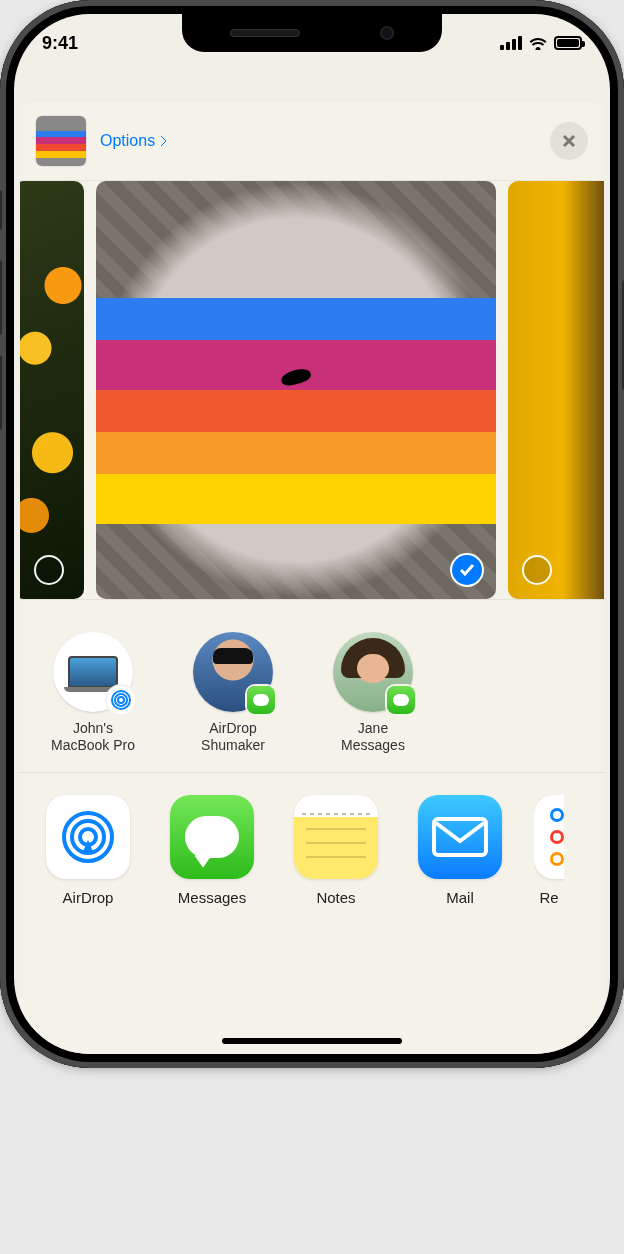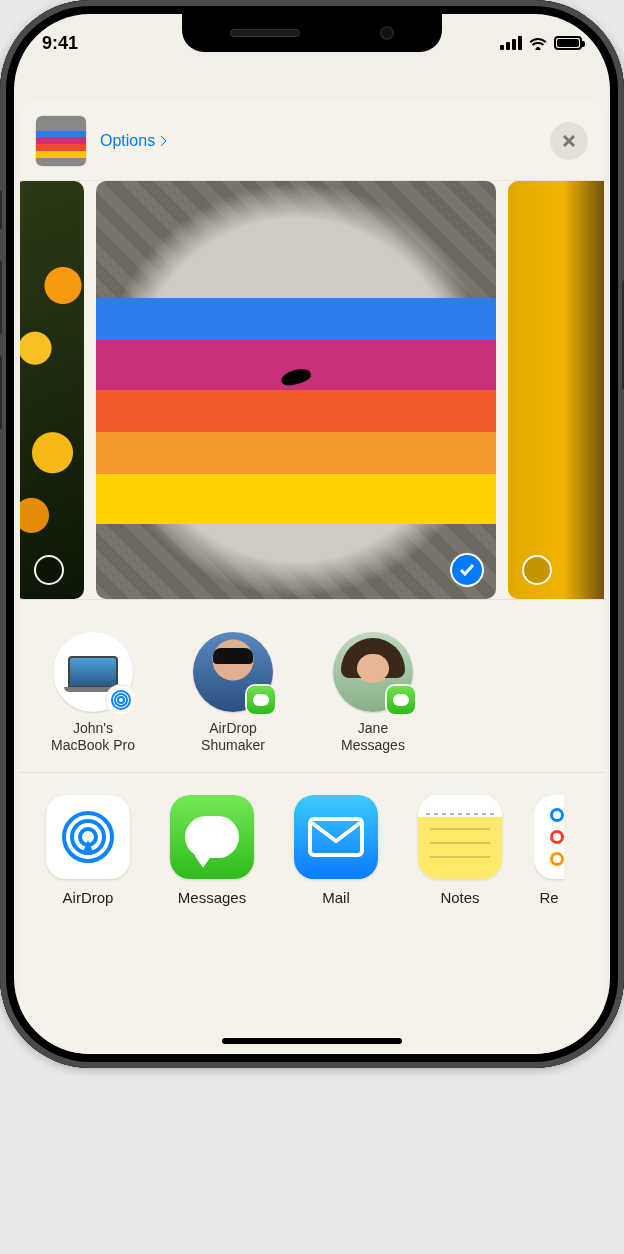--- a/index.html
+++ b/index.html
@@ -325,32 +325,32 @@
               <path d="M27 50 L33 36 L39 50 Z" fill="#0a84ff" stroke="none"></path>
             </svg>
           </div>
           <div>AirDrop</div>
         </div>
         <div class="app">
           <div class="app-icon messages"></div>
           <div>Messages</div>
         </div>
         <div class="app">
+          <div class="app-icon notes"></div>
+          <div>Notes</div>
+        </div>
+        <div class="app">
           <div class="app-icon mail">
             <svg width="56" height="40" viewBox="0 0 56 40">
                 <rect x="2" y="2" width="52" height="36" rx="4"></rect>
                 <path d="M4 6 L28 24 L52 6"></path>
               </svg>
           </div>
           <div>Mail</div>
         </div>
-        <div class="app">
-          <div class="app-icon notes"></div>
-          <div>Notes</div>
-        </div>
         <div class="app partial">
           <div class="app-icon more">
             <span style="border-color:#0a84ff"></span>
             <span style="border-color:#ff3b30"></span>
             <span style="border-color:#ff9500"></span>
           </div>
           <div>Re</div>
         </div>
       </div>
 

